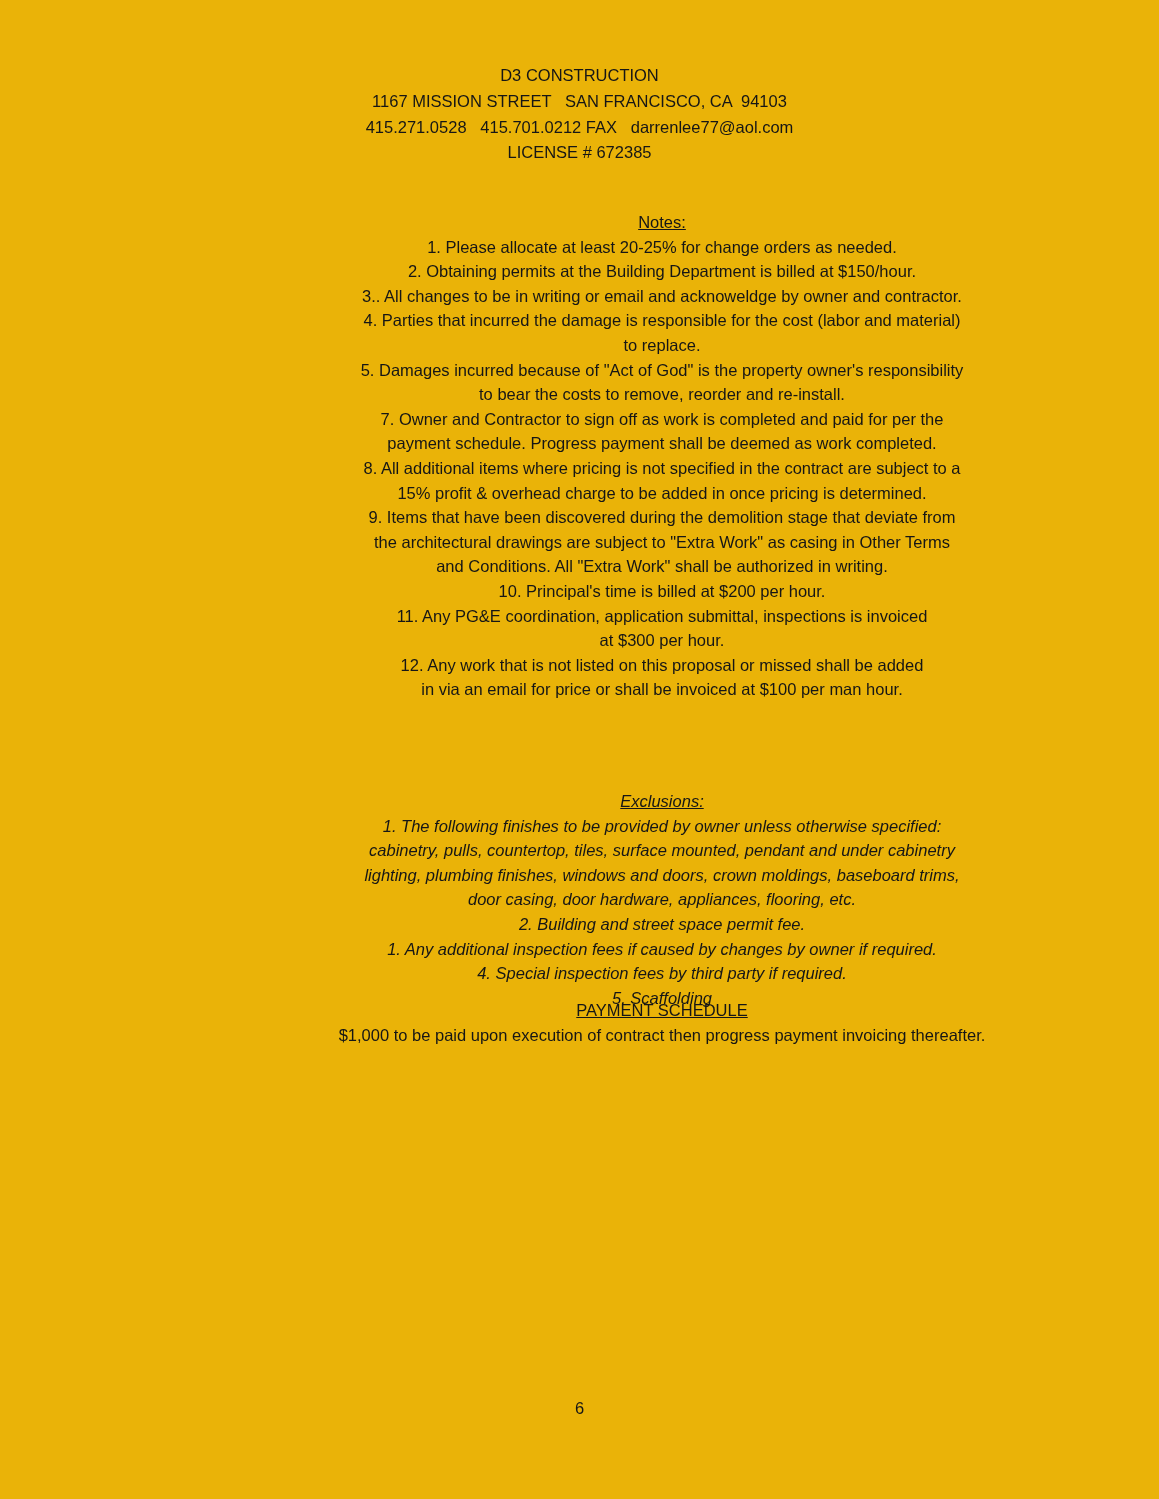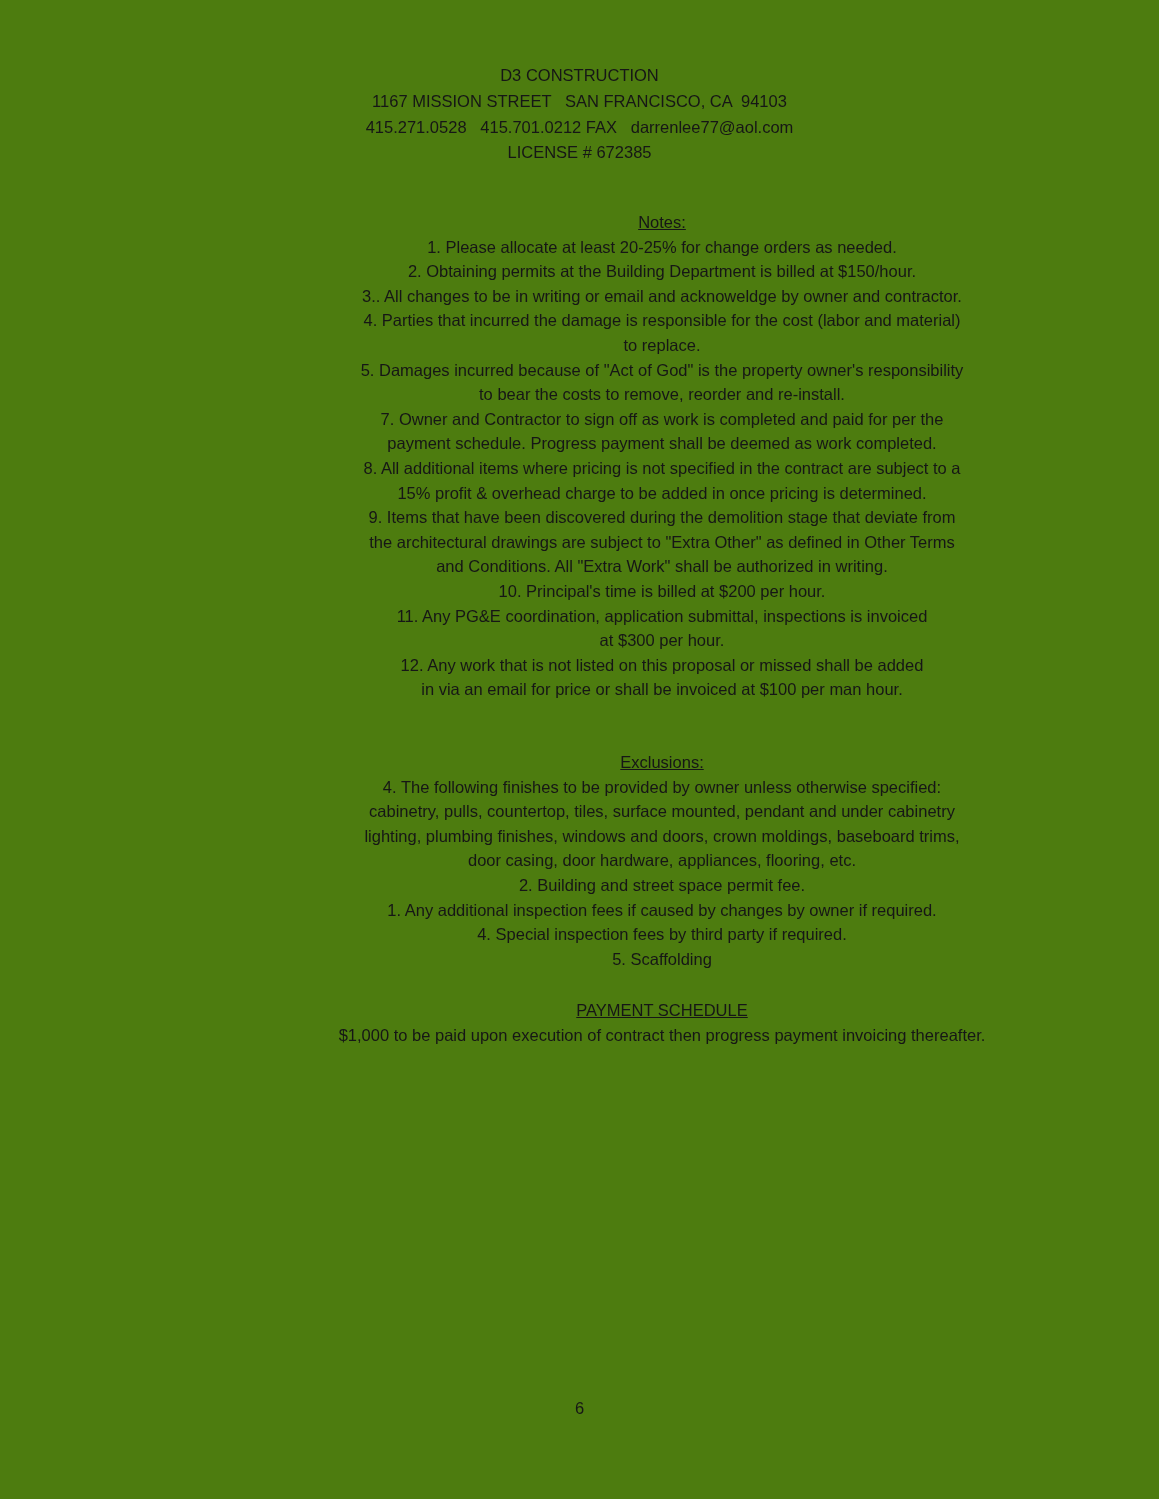--- a/index.html
+++ b/index.html
@@ -4,21 +4,21 @@
 <style>
   html, body {
     margin: 0;
     padding: 0;
     background: #ffffff;
   }
   .page {
     position: relative;
     width: 1159px;
     height: 1499px;
-    background: #4d7c0f;
+    background: #eab308;
     font-family: "Liberation Sans", "DejaVu Sans", sans-serif;
     color: #161616;
     font-size: 16.5px;
     line-height: 24.6px;
     overflow: hidden;
   }
   .doc-header {
     position: absolute;
     top: 63px;
     left: 0;
@@ -26,21 +26,21 @@
     text-align: center;
     line-height: 25.8px;
   }
   .section {
     position: absolute;
     left: 257px;
     width: 810px;
     text-align: center;
   }
   .section-notes { top: 210px; }
-  .section-exclusions { top: 750px; }
+  .section-exclusions { top: 789px; font-style: italic; }
   .section-payment { top: 998px; }
   .heading {
     text-decoration: underline;
   }
   .line, .heading {
     white-space: pre-wrap;
   }
   .page-number {
     position: absolute;
     top: 1396px;
@@ -69,34 +69,34 @@
         <div class="line">3.. All changes to be in writing or email and acknoweldge by owner and contractor.</div>
         <div class="line">4. Parties that incurred the damage is responsible for the cost (labor and material)</div>
         <div class="line">to replace.</div>
         <div class="line">5. Damages incurred because of "Act of God" is the property owner's responsibility</div>
         <div class="line">to bear the costs to remove, reorder and re-install.</div>
         <div class="line">7. Owner and Contractor to sign off as work is completed and paid for per the</div>
         <div class="line">payment schedule. Progress payment shall be deemed as work completed.</div>
         <div class="line">8. All additional items where pricing is not specified in the contract are subject to a</div>
         <div class="line">15% profit &amp; overhead charge to be added in once pricing is determined.</div>
         <div class="line">9. Items that have been discovered during the demolition stage that deviate from</div>
-        <div class="line">the architectural drawings are subject to "Extra Other" as defined in Other Terms</div>
+        <div class="line">the architectural drawings are subject to "Extra Work" as casing in Other Terms</div>
         <div class="line">and Conditions. All "Extra Work" shall be authorized in writing.</div>
         <div class="line">10. Principal's time is billed at $200 per hour.</div>
         <div class="line">11. Any PG&amp;E coordination, application submittal, inspections is invoiced</div>
         <div class="line">at $300 per hour.</div>
         <div class="line">12. Any work that is not listed on this proposal or missed shall be added</div>
         <div class="line">in via an email for price or shall be invoiced at $100 per man hour.</div>
       </div>
   </div>
 
   <div class="section section-exclusions">
     <div class="heading">Exclusions:</div>
     <div>
-        <div class="line">4. The following finishes to be provided by owner unless otherwise specified:</div>
+        <div class="line">1. The following finishes to be provided by owner unless otherwise specified:</div>
         <div class="line">cabinetry, pulls, countertop, tiles, surface mounted, pendant and under cabinetry</div>
         <div class="line">lighting, plumbing finishes, windows and doors, crown moldings, baseboard trims,</div>
         <div class="line">door casing, door hardware, appliances, flooring, etc.</div>
         <div class="line">2. Building and street space permit fee.</div>
         <div class="line">1. Any additional inspection fees if caused by changes by owner if required.</div>
         <div class="line">4. Special inspection fees by third party if required.</div>
         <div class="line">5. Scaffolding</div>
       </div>
   </div>
 

